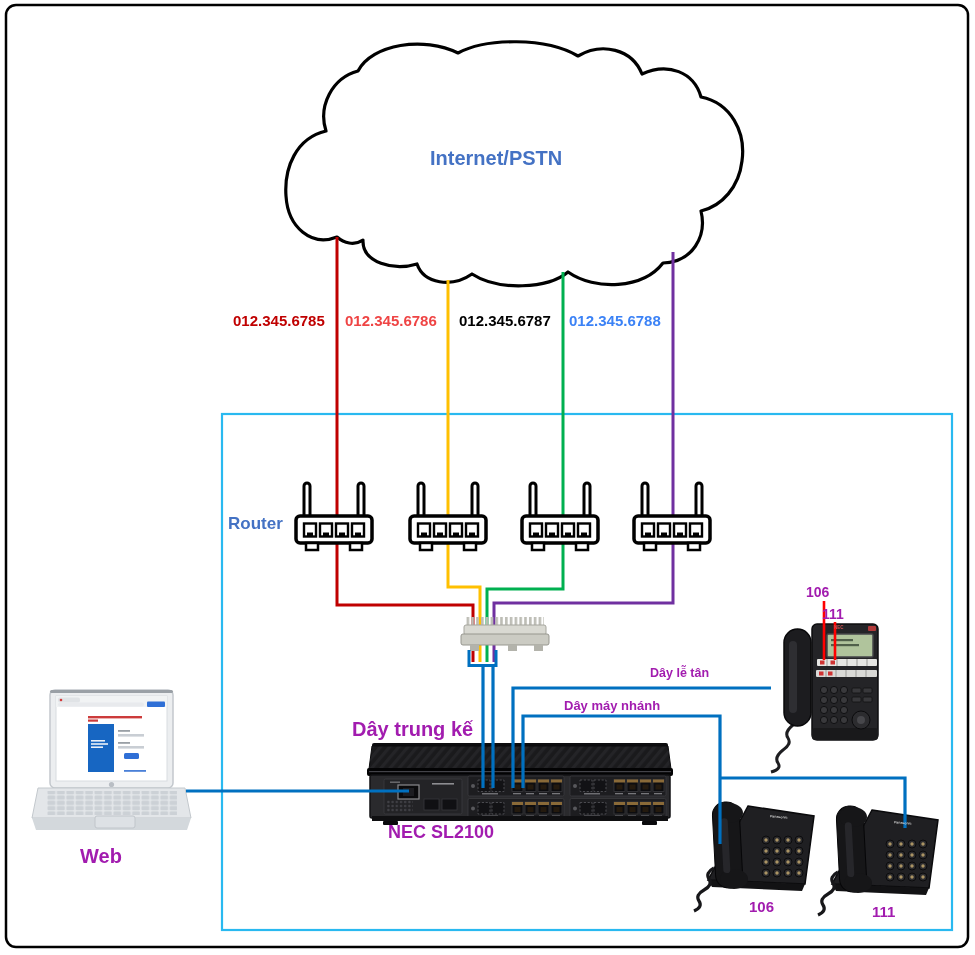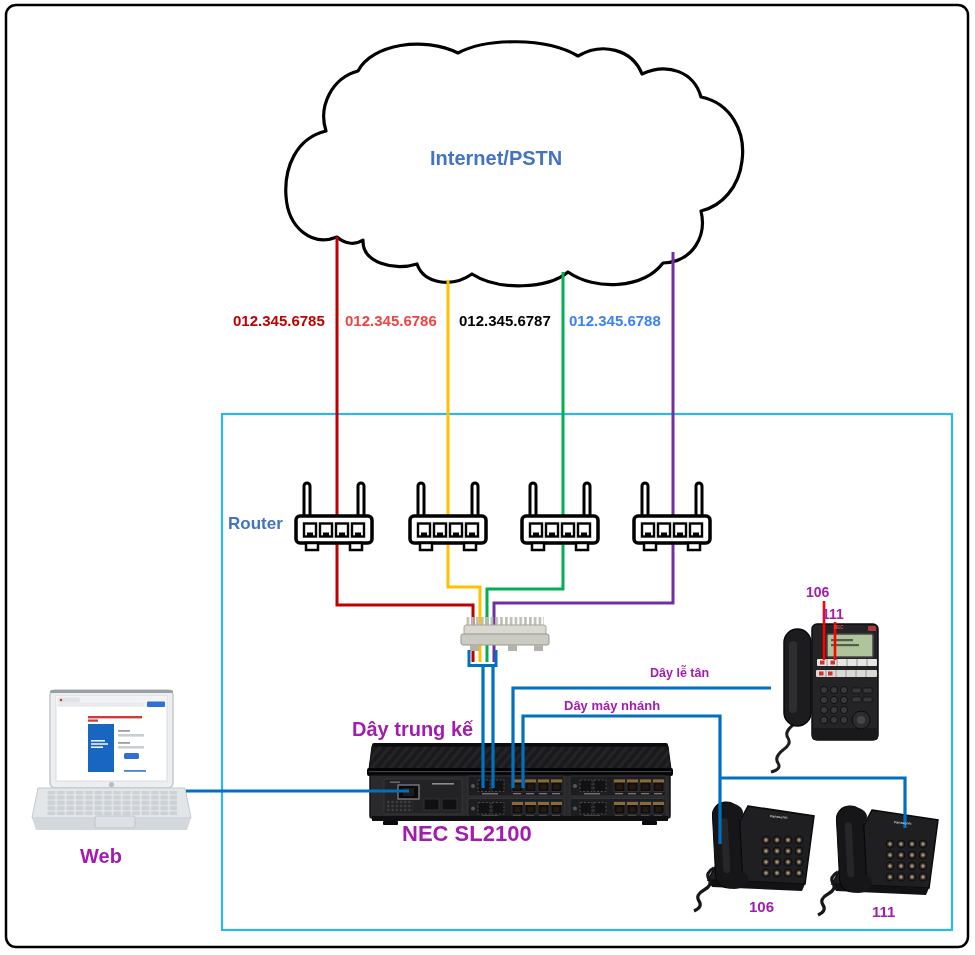--- a/index.html
+++ b/index.html
@@ -292,21 +292,21 @@
 <div class="lbl purple rgt" style="left:569px;top:313px;width:99px;font-size:15px;">012.345.6788</div>
 
 <div class="lbl blue" style="left:228px;top:515px;font-size:17px;">Router</div>
 
 <div class="lbl red ctr" style="left:352px;top:683px;width:130px;font-size:20px;margin-top:36px;">Dây trung kế</div>
 
 <div class="lbl red ctr" style="left:650px;top:667px;width:80px;font-size:12.5px;">Dây lễ tân</div>
 
 <div class="lbl red ctr" style="left:564px;top:699px;width:105px;font-size:13px;">Dây máy nhánh</div>
 
-<div class="lbl red ctr" style="left:402px;top:823px;width:120px;font-size:22px;">NEC SL2100</div>
+<div class="lbl red ctr" style="left:388px;top:823px;width:120px;font-size:18px;">NEC SL2100</div>
 
 <div class="lbl red ctr" style="left:80px;top:846px;width:60px;font-size:20px;">Web</div>
 
 <div class="lbl red ctr" style="left:806px;top:585px;width:36px;font-size:14px;">106</div>
 <div class="lbl red ctr" style="left:822px;top:607px;width:36px;font-size:14px;">111</div>
 
 <div class="lbl ctr" style="left:834px;top:626px;width:22px;font-size:4.5px;color:#d05050;">NEC</div>
 
 <div class="lbl" style="left:770px;top:816px;font-size:3.5px;color:#cfcfcf;transform:rotate(5deg);">Panasonic</div>
 <div class="lbl" style="left:894px;top:822px;font-size:3.5px;color:#cfcfcf;transform:rotate(5deg);">Panasonic</div>

